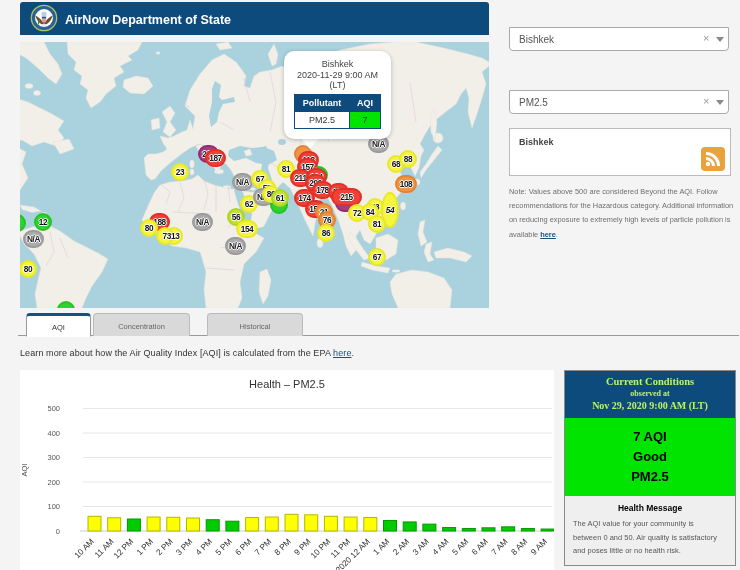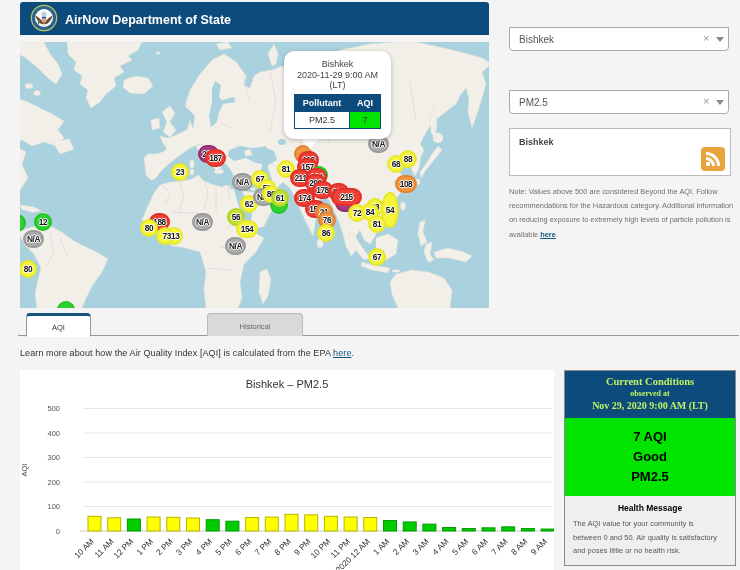--- a/index.html
+++ b/index.html
@@ -220,21 +220,21 @@
     <div class="mk p" style="left:315px; top:152px; width:21px; height:18px; border-radius:9px;"></div>
     <div class="mk r" style="left:311px; top:146px; width:31px; height:18px; border-radius:9px;">215</div>
     <div class="mk r" style="left:274px; top:147px; width:21px; height:18px; border-radius:9px;">174</div>
     <div class="mk r" style="left:285px; top:158px; width:21px; height:18px; border-radius:9px;">158</div>
     <div class="mk o" style="left:295px; top:161px; width:18px; height:18px;">21</div>
     <div class="mk o" style="left:298px; top:169px; width:18px; height:18px;">76</div>
     <div class="mk y" style="left:297px; top:182px; width:18px; height:18px;">86</div>
     <div class="mk y" style="left:328px; top:162px; width:18px; height:18px;">72</div>
     <div class="mk y" style="left:346px; top:156px; width:18px; height:18px;">73</div>
     <div class="mk y" style="left:341px; top:161px; width:18px; height:18px;">84</div>
-    <div class="mk y" style="left:361px; top:150px; width:18px; height:36px;">54</div>
+    <div class="mk y" style="left:361px; top:150px; width:18px; height:36px;font-style:italic;">54</div>
     <div class="mk y" style="left:348px; top:173px; width:18px; height:18px;">81</div>
     <div class="mk o" style="left:375px; top:133px; width:22px; height:18px; border-radius:9px;">108</div>
     <div class="mk y" style="left:367px; top:113px; width:18px; height:18px;">68</div>
     <div class="mk y" style="left:379px; top:108px; width:18px; height:18px;">88</div>
     <div class="mk n" style="left:348px; top:93px;  width:21px; height:18px; border-radius:9px;">N/A</div>
     <div class="mk y" style="left:348px; top:206px; width:18px; height:18px;">67</div>
 
     <div id="tail"></div>
     <div id="pop">
       <div class="l1">Bishkek<br>2020-11-29 9:00 AM<br>(LT)</div>
@@ -268,25 +268,26 @@
       <circle cx="7" cy="17" r="2.2" fill="#fff"></circle>
       <path d="M5 10 a9 9 0 0 1 9 9 h-3 a6 6 0 0 0 -6 -6 z" fill="#fff"></path>
       <path d="M5 5 a14 14 0 0 1 14 14 h-3 a11 11 0 0 0 -11 -11 z" fill="#fff"></path>
     </svg>
   </div>
 
   <div id="note">Note: Values above 500 are considered Beyond the AQI. Follow<br>recommendations for the Hazardous category. Additional information<br>on reducing exposure to extremely high levels of particle pollution is<br>available <a href="#">here</a>.</div>
 
   <div id="tabline"></div>
   <div class="tab" id="tab1">AQI</div>
+  <div class="tab" id="tab2">Concentration</div>
   <div class="tab" id="tab3">Historical</div>
   <div id="learn">Learn more about how the Air Quality Index [AQI] is calculated from the EPA <a href="#">here</a>.</div>
 
   <div id="chart">
-    <div class="ctitle">Bishkek – PM2.5</div>
+    <div class="ctitle">Health – PM2.5</div>
     <svg width="534" height="200" viewBox="0 0 534 200" style="position:absolute; top:0; left:0;">
       <g font-family="Liberation Sans, sans-serif" font-size="7.5" fill="#555">
         <text x="40" y="41" text-anchor="end">500</text>
         <text x="40" y="65.5" text-anchor="end">400</text>
         <text x="40" y="90" text-anchor="end">300</text>
         <text x="40" y="114.5" text-anchor="end">200</text>
         <text x="40" y="139" text-anchor="end">100</text>
         <text x="40" y="163.5" text-anchor="end">0</text>
         <text x="7" y="100" transform="rotate(-90 7 100)" text-anchor="middle">AQI</text>
       </g>

